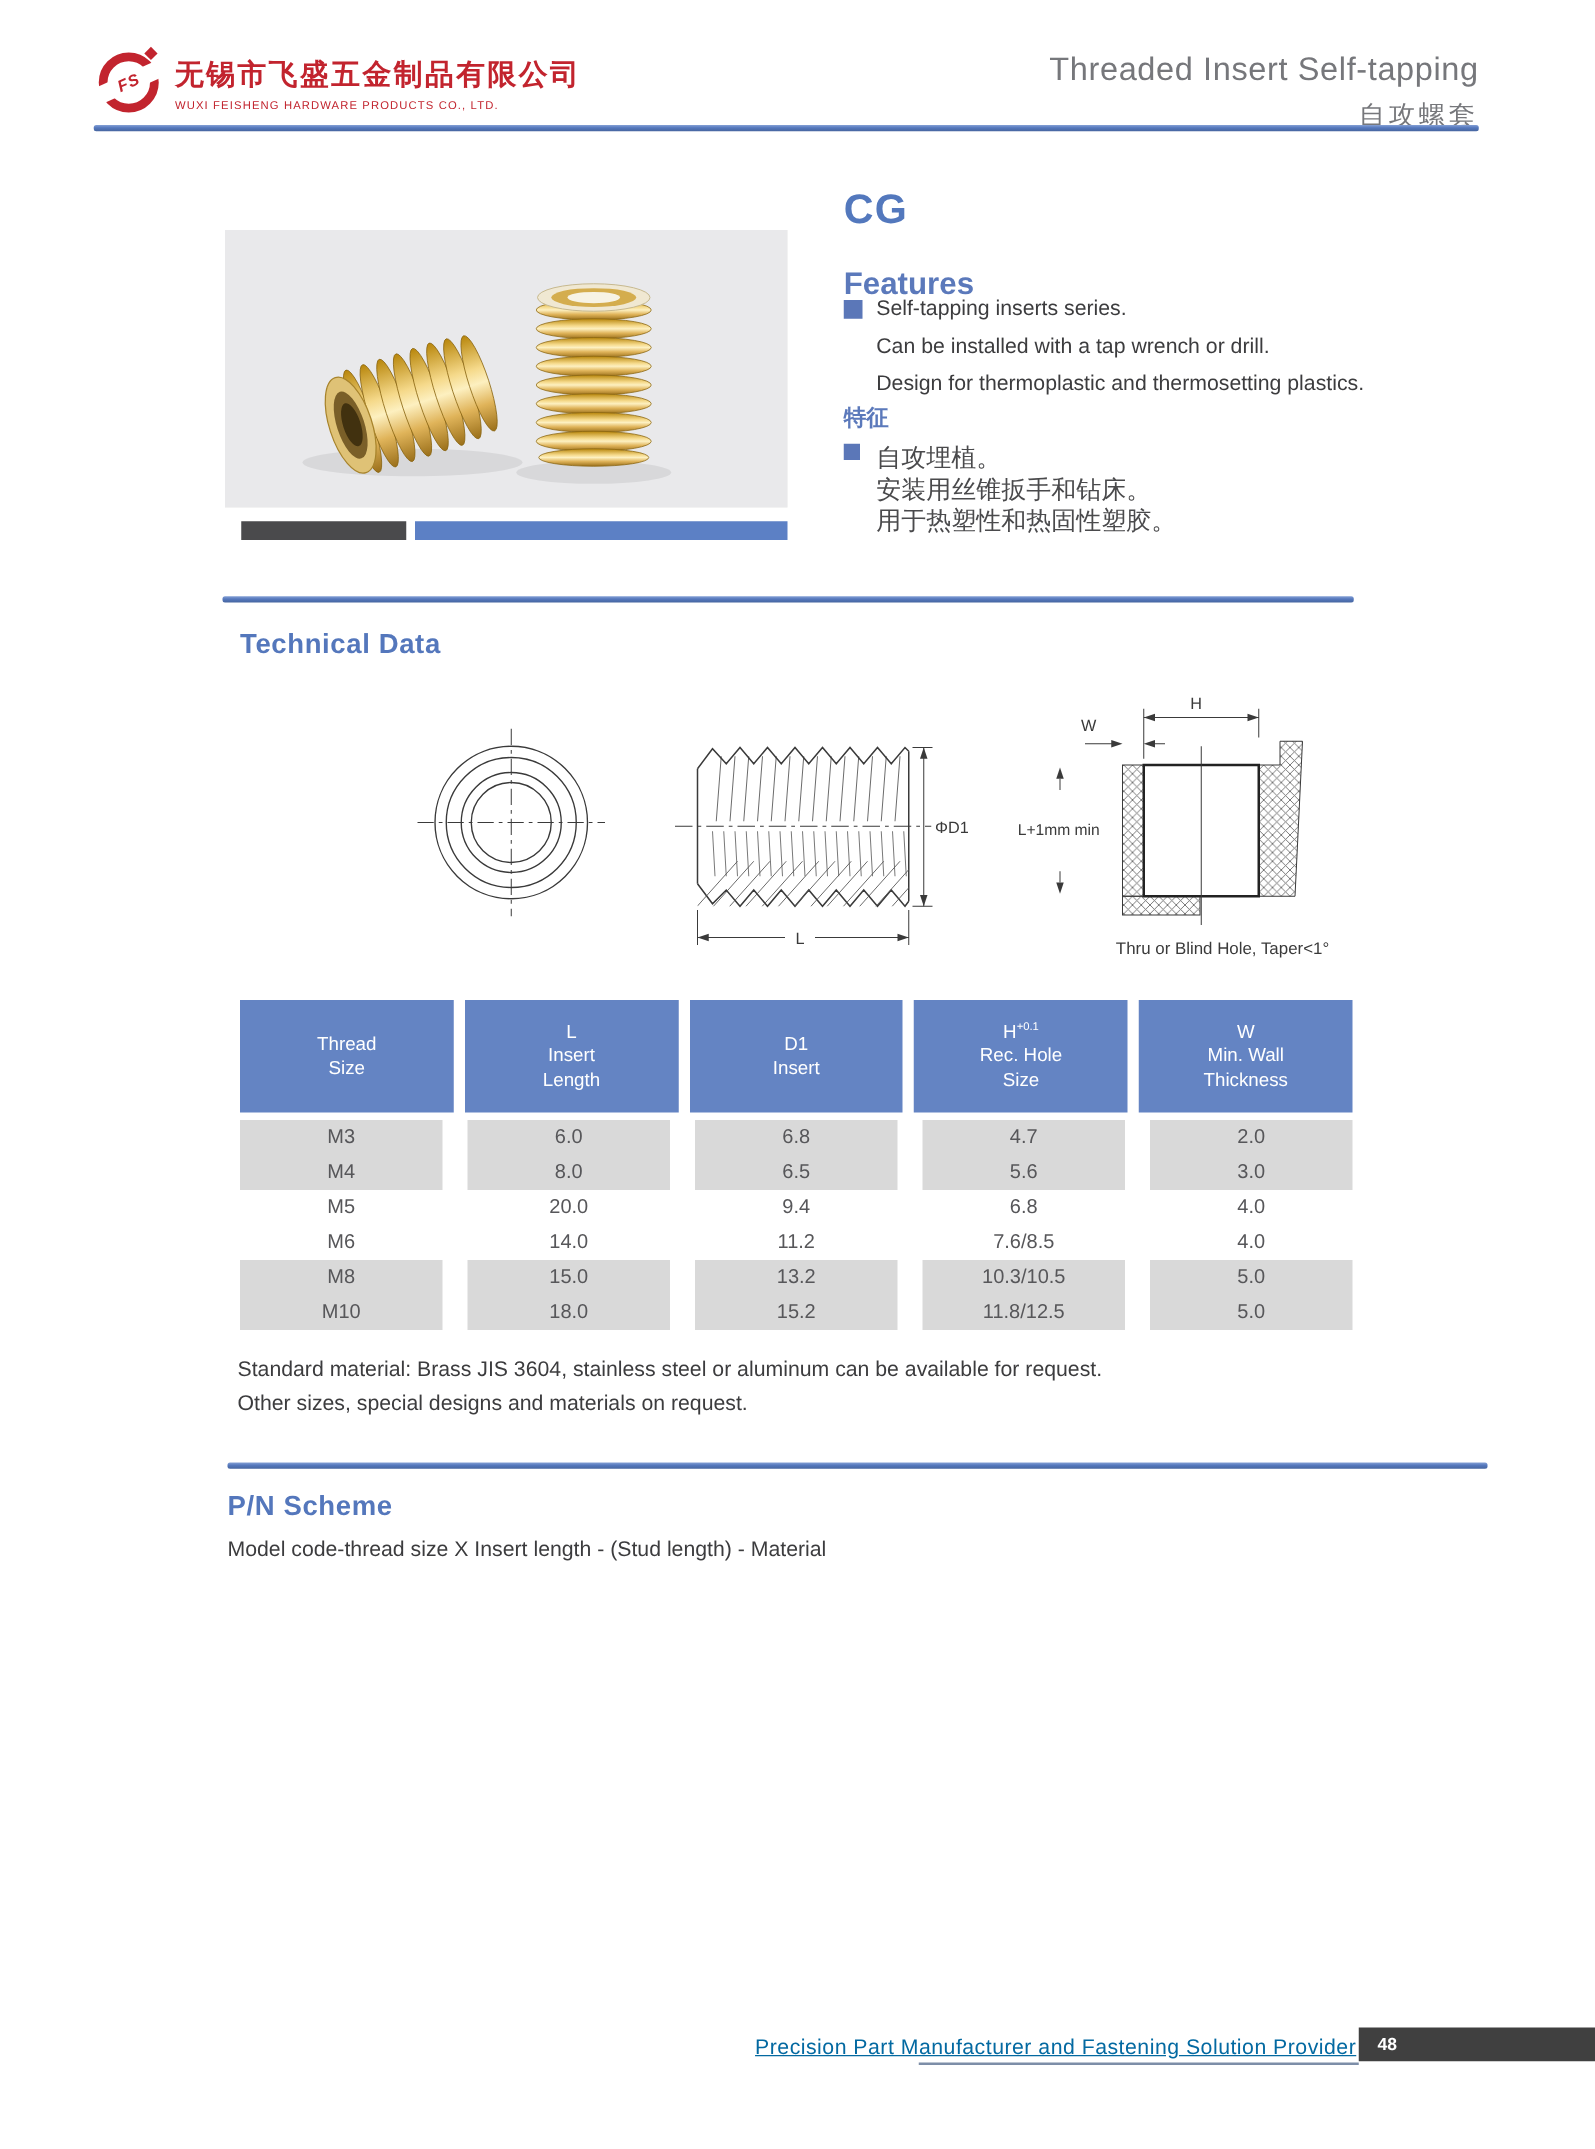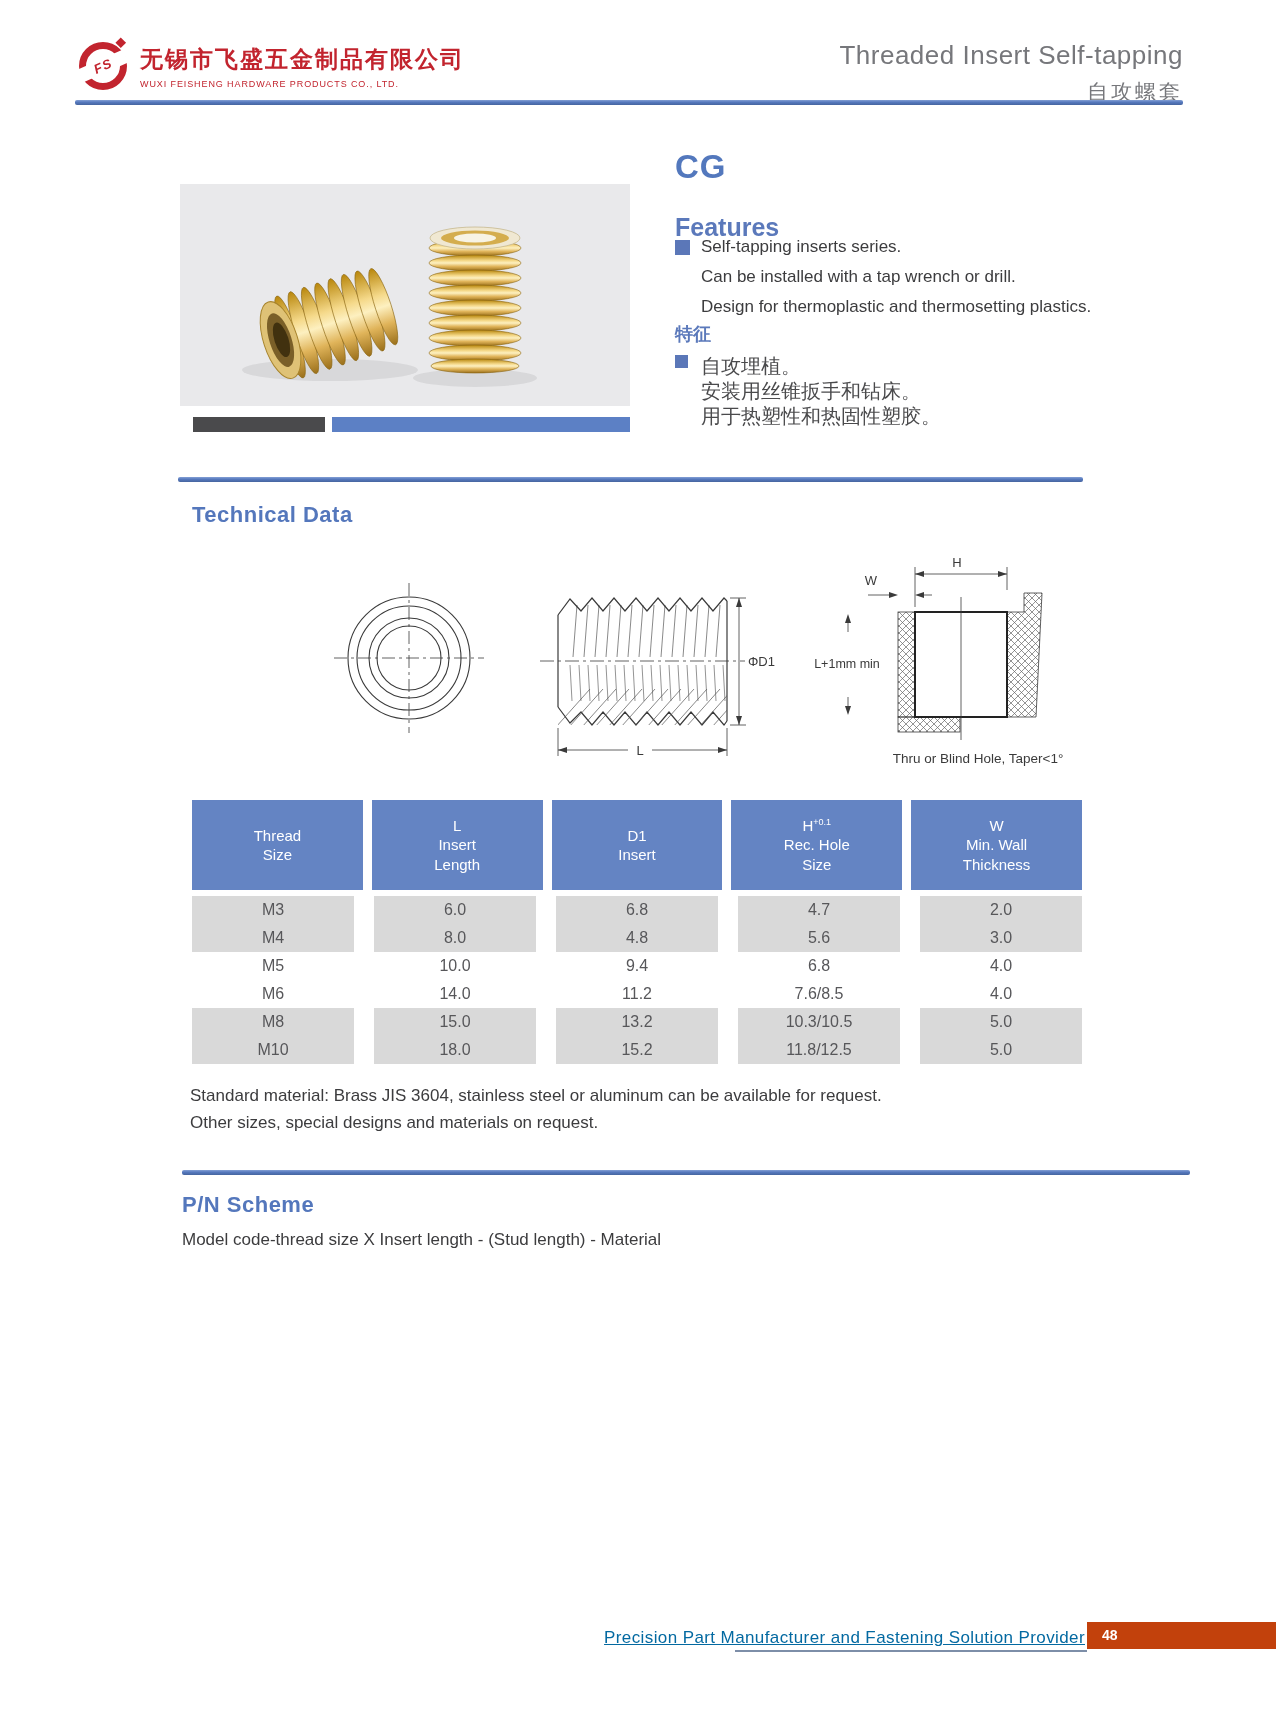--- a/index.html
+++ b/index.html
@@ -41,21 +41,21 @@
          font-size:16px;color:#57575a;}
   .trow.shaded .tcell{background:#d9d9d9;}
   .note{font-size:17px;color:#3c3c3e;line-height:27px;}
 
   .pn-text{font-size:17px;color:#3c3c3e;}
   .pn-code{display:inline-block;width:318px;}
 
   
   .footer-tagline{font-size:17px;color:#0369a1;letter-spacing:0.4px;text-decoration:underline;}
   .footer-rule{background:#7d8ea8;}
-  .page-box{background:#c2410c;color:#fff;font-size:14px;font-weight:bold;
+  .page-box{background:#404040;color:#fff;font-size:14px;font-weight:bold;
             line-height:27px;padding-left:15px;box-sizing:border-box;}
   svg text{font-family:"Liberation Sans",sans-serif;}
 </style>
 </head>
 <body>
 
 <div class="page">
 
   <div class="abs" style="left:76px;top:36px;width:56px;height:56px;">
     <svg width="56" height="56" viewBox="0 0 56 56">
@@ -306,27 +306,27 @@
         <div class="trow shaded">
           <div class="tcell">M3</div>
           <div class="tcell">6.0</div>
           <div class="tcell">6.8</div>
           <div class="tcell">4.7</div>
           <div class="tcell">2.0</div>
         </div>
         <div class="trow shaded">
           <div class="tcell">M4</div>
           <div class="tcell">8.0</div>
-          <div class="tcell">4.8</div>
+          <div class="tcell">6.5</div>
           <div class="tcell">5.6</div>
           <div class="tcell">3.0</div>
         </div>
         <div class="trow">
           <div class="tcell">M5</div>
-          <div class="tcell">10.0</div>
+          <div class="tcell">20.0</div>
           <div class="tcell">9.4</div>
           <div class="tcell">6.8</div>
           <div class="tcell">4.0</div>
         </div>
         <div class="trow">
           <div class="tcell">M6</div>
           <div class="tcell">14.0</div>
           <div class="tcell">11.2</div>
           <div class="tcell">7.6/8.5</div>
           <div class="tcell">4.0</div>

